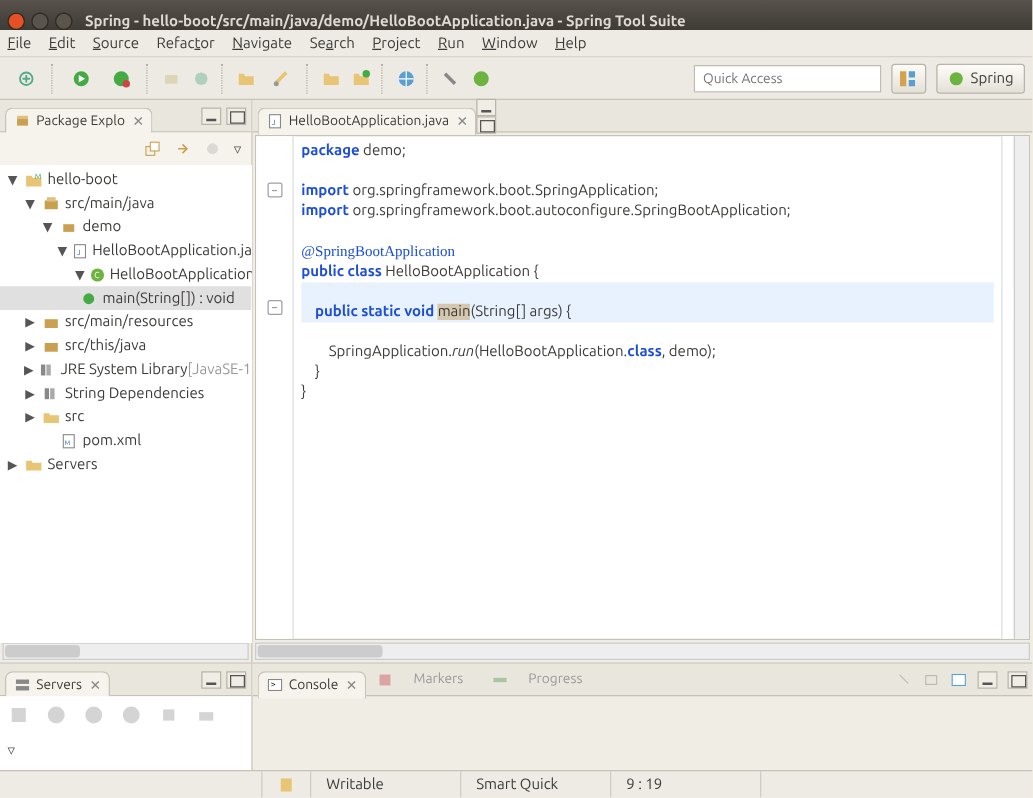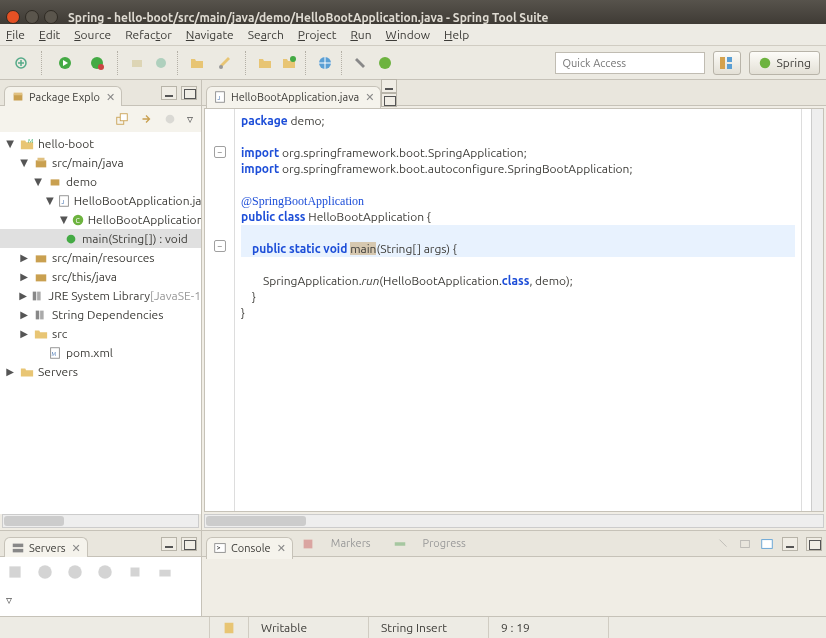--- a/index.html
+++ b/index.html
@@ -461,15 +461,15 @@
 </div>
 
 <div class="status-bar">
   <div class="status-cell" style="width:210px"></div>
   <div class="status-cell">
       <svg width="14" height="14" viewBox="0 0 16 16">
         <rect x="3" y="2" width="10" height="12" fill="#e8c574"></rect>
       </svg>
     </div>
   <div class="status-cell wide">Writable</div>
-  <div class="status-cell wide">String Insert</div>
+  <div class="status-cell wide">Smart Quick</div>
   <div class="status-cell wide">9 : 19</div>
 </div>
 
 </body></html>

